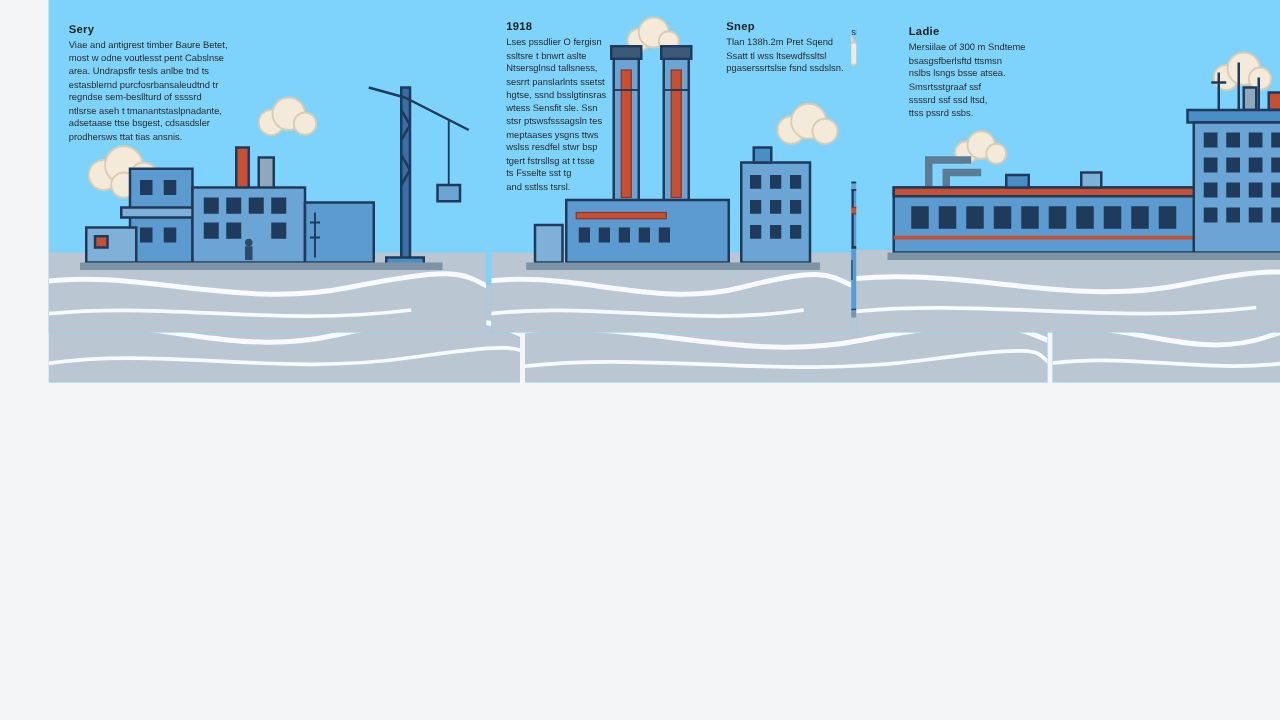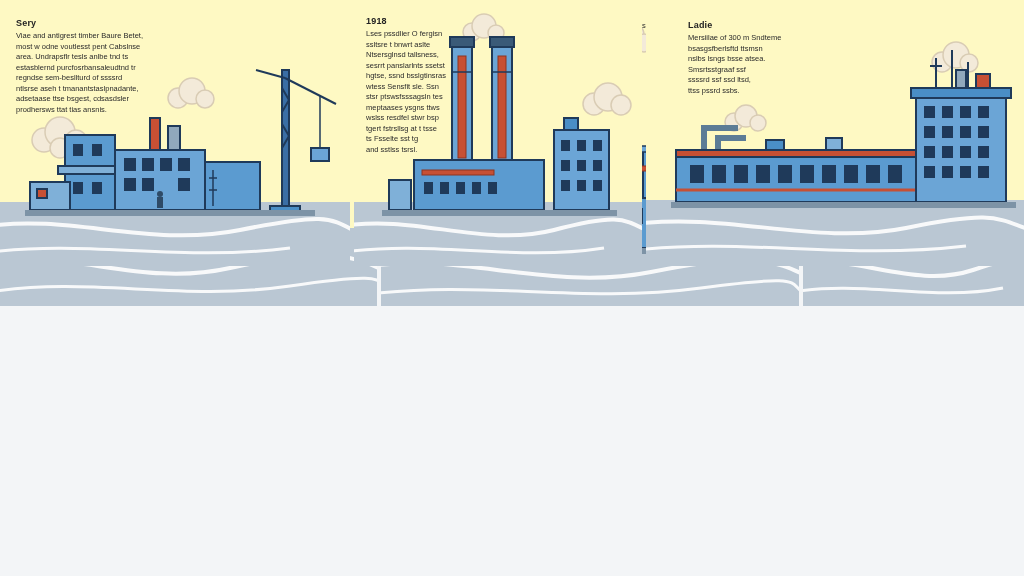--- a/index.html
+++ b/index.html
@@ -1,18 +1,18 @@
 <!DOCTYPE html>
 <html><head>
 <meta charset="utf-8">
 <style>
   html,body{margin:0;padding:0;}
   body{font-family:"Liberation Sans",sans-serif;background:#f3f5f7;}
   #canvas{position:relative;width:1024px;height:576px;background:#f3f5f7;overflow:hidden;}
-  .panel{position:absolute;background:#fef9c3;overflow:hidden;}
+  .panel{position:absolute;background:#7dd3fc;overflow:hidden;margin-left:39px;}
   .panel svg{position:absolute;left:0;top:0;}
   .caption{position:absolute;color:#232323;}
   .cap-h{font-weight:bold;font-size:9px;margin-bottom:3px;letter-spacing:.2px;}
   .cap-b{font-size:7.5px;line-height:1.4;white-space:pre-line;color:#2b2b2b;}
 </style>
 </head>
 <body>
 
 <div id="canvas">
 
@@ -462,20 +462,26 @@
 Ntsersglnsd tallsness,
 sesrrt panslarlnts ssetst
 hgtse, ssnd bsslgtinsras
 wtess Sensfit sle. Ssn
 stsr ptswsfsssagsln tes
 meptaases ysgns ttws
 wslss resdfel stwr bsp
 tgert fstrsllsg at t tsse
 ts Fsselte sst tg
 and sstlss tsrsl.</div>
+    </div>
+    <div class="caption" style="left:188px;top:16px;width:96px">
+      <div class="cap-h">Snep</div>
+      <div class="cap-b">Tlan 138h.2m Pret Sqend
+Ssatt tl wss ltsewdfssltsl
+pgaserssrtslse fsnd ssdslsn.</div>
     </div>
   </div>
 
   <div class="panel" style="left:646px;top:310;width:378px;height:266px">
     <svg width="378" height="266" viewBox="0 0 378 266">
       <rect x="0" y="200" width="378" height="66" fill="#bac7d3"></rect>
       <g fill="#f3ead9" stroke="#d9ccb4" stroke-width="1.5">
         <circle cx="296" cy="62" r="10"></circle>
           <circle cx="310" cy="55" r="13"></circle>
           <circle cx="323" cy="63" r="9"></circle>

